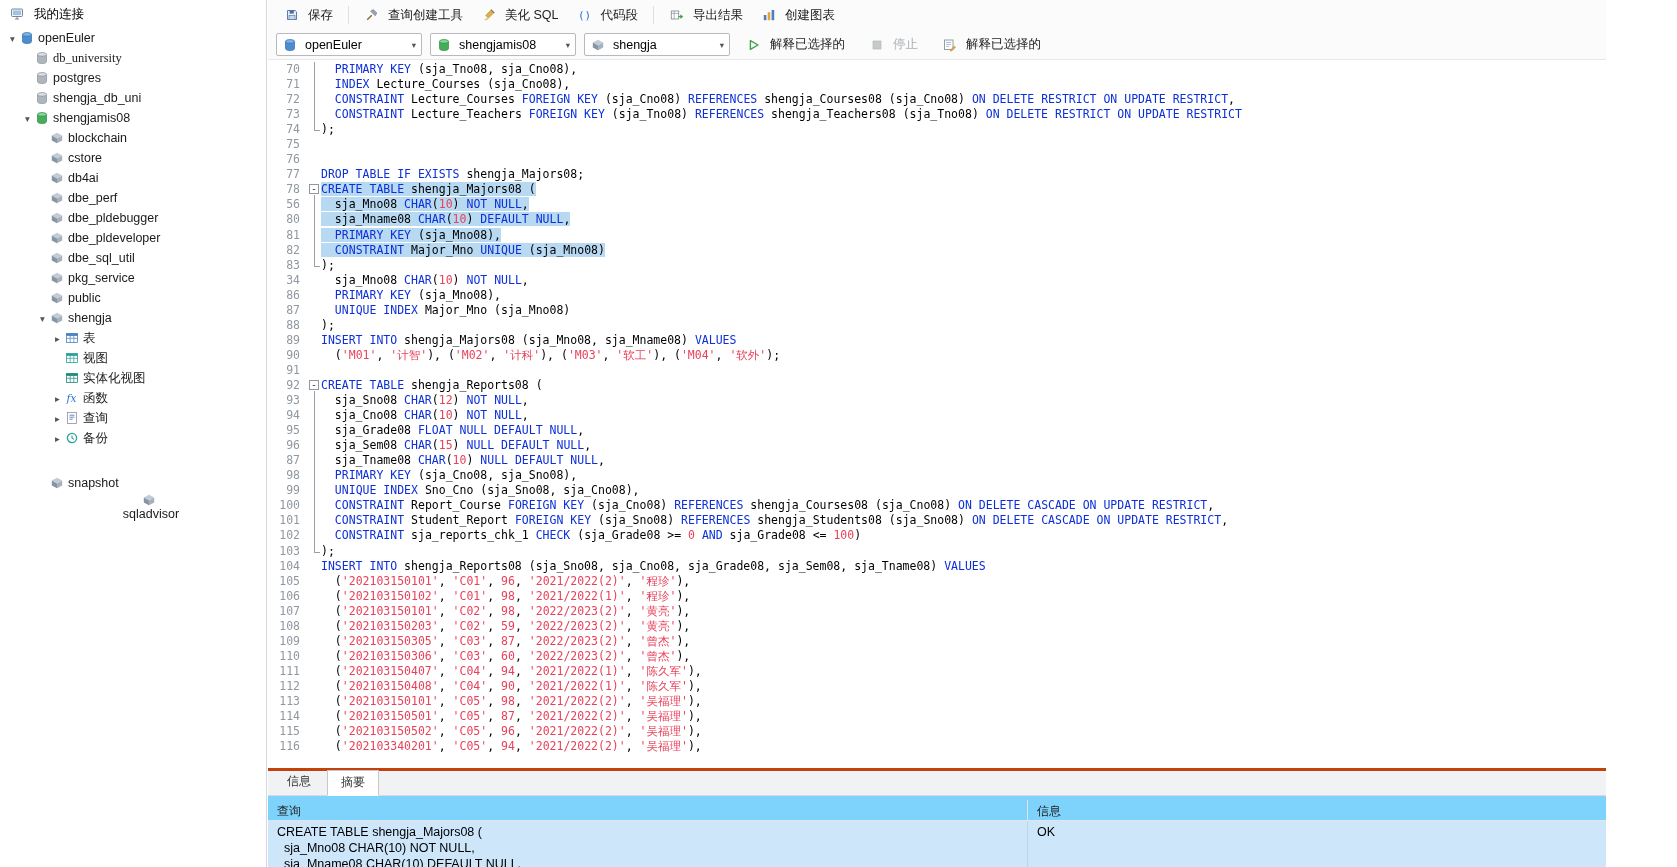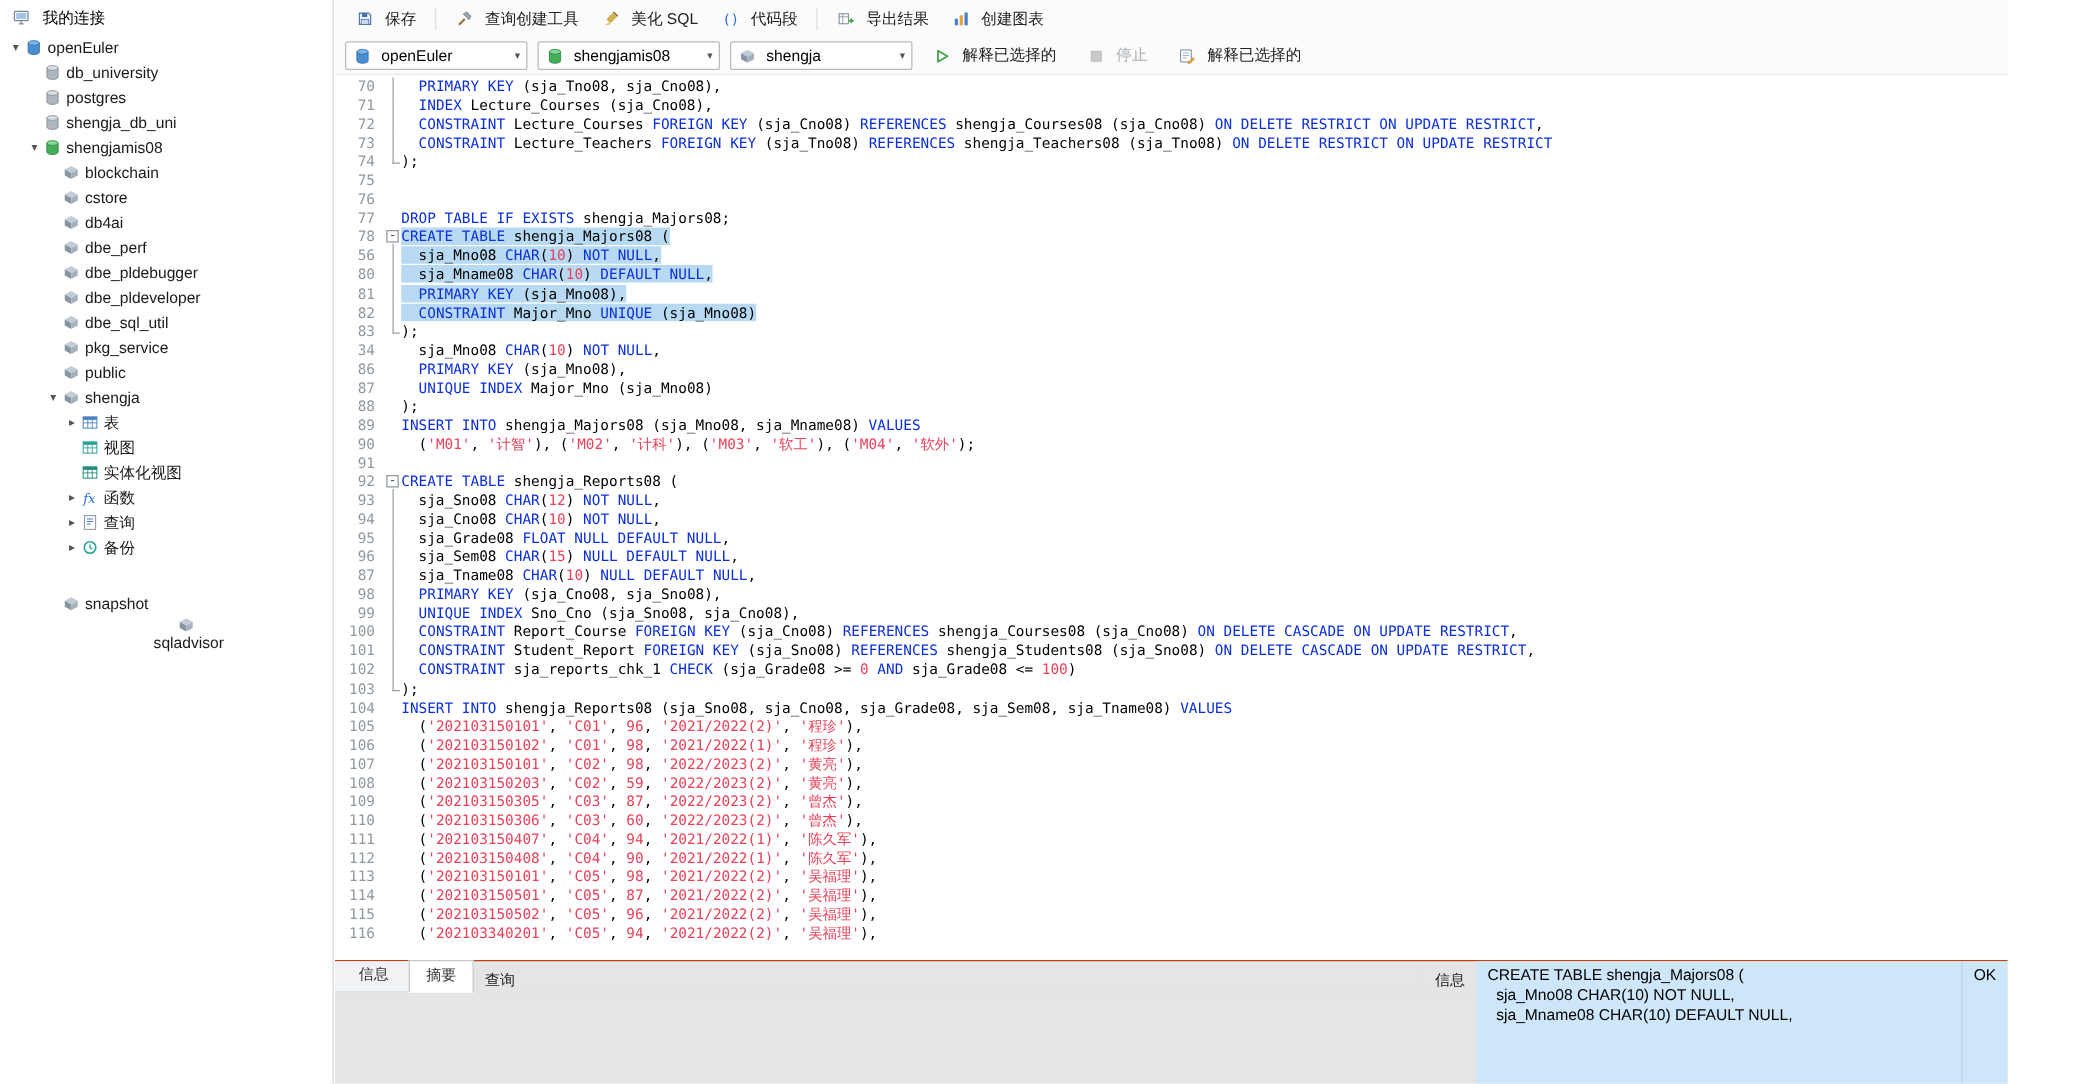--- a/index.html
+++ b/index.html
@@ -34,21 +34,21 @@
   .fold{width:13px;flex:none;position:relative}
   .f-l::before{content:"";position:absolute;left:6px;top:0;bottom:0;width:0;border-left:1px solid #9aa0a6}
   .f-e::before{content:"";position:absolute;left:6px;top:0;height:8px;width:5px;border-left:1px solid #9aa0a6;border-bottom:1px solid #9aa0a6}
   .f-o .fbox{position:absolute;left:1px;top:2px;width:10px;height:10px;border:1px solid #8f98a0;background:#fff;font-size:10px;line-height:8px;text-align:center;color:#444}
   .f-o::after{content:"";position:absolute;left:6px;top:13px;bottom:0;border-left:1px solid #9aa0a6}
   .code{flex:1}
   .selbg{background:var(--sel)}
   .tok-p{color:#000}.tok-k{color:var(--kw)}.tok-s{color:var(--lit)}
 
   
-  .bottom{position:absolute;left:0;right:0;top:768px;bottom:0;background:#e5e5e5;border-top:1px solid #c2410c;display:flex;flex-direction:row}
+  .bottom{position:absolute;left:0;right:0;top:768px;bottom:0;background:#7dd3fc;border-top:3px solid #c2410c;display:flex;flex-direction:column}
   .btabs{height:25px;background:#f1f2f3;display:flex;align-items:flex-end;padding-left:5px;border-bottom:1px solid #d6dade;gap:2px;flex:none}
   .btab{font-size:12px;padding:3px 13px 4px;border:1px solid transparent;color:#333;cursor:default}
   .btab.active{background:#fff;border:1px solid #c4c8cc;border-bottom-color:#fff;margin-bottom:-1px}
   .grid-head{display:flex;height:21px;border-bottom:1px solid #e2e4e6;font-size:12px;margin-top:4px;flex:none;color:#222}
   .gh-q{width:760px;padding:3px 9px;border-right:1px solid #e2e4e6}
   .gh-i{flex:1;padding:3px 9px}
   .grid-row{display:flex;background:var(--rowsel);flex:1;overflow:hidden}
   .gr-q{width:760px;padding:4px 9px;white-space:pre;font-size:12.5px;line-height:15.8px;border-right:1px solid #b9d4ea;color:#000}
   .gr-i{flex:1;padding:4px 9px;font-size:12.5px;line-height:15.8px}
 </style>
@@ -72,21 +72,21 @@
         <div class="tree-row" style="padding-left: 6px;">
           <span class="chev">▾</span>
           <span class="icon">
             <svg viewBox="0 0 14 14">
               <path d="M2.5 3.4v7.2c0 1.1 2 2 4.5 2s4.5-.9 4.5-2V3.4" fill="#4a8ed0" stroke="#2f6bab" stroke-width="0.7"></path>
               <ellipse cx="7" cy="3.4" rx="4.5" ry="1.9" fill="#7fb3e8" stroke="#2f6bab" stroke-width="0.7"></ellipse>
             </svg>
           </span>
           <span class="tree-label">openEuler</span>
         </div>
-        <div class="tree-row" style="padding-left: 21px;">
+        <div class="tree-row" style="padding-left: 21px; font-family: Liberation Serif, serif;">
           <span class="chev"></span>
           <span class="icon">
             <svg viewBox="0 0 14 14">
               <path d="M2.5 3.4v7.2c0 1.1 2 2 4.5 2s4.5-.9 4.5-2V3.4" fill="#aeb6bd" stroke="#868f98" stroke-width="0.7"></path>
               <ellipse cx="7" cy="3.4" rx="4.5" ry="1.9" fill="#d9dee3" stroke="#868f98" stroke-width="0.7"></ellipse>
             </svg>
           </span>
           <span class="tree-label">db_university</span>
         </div>
         <div class="tree-row" style="padding-left: 21px;">

